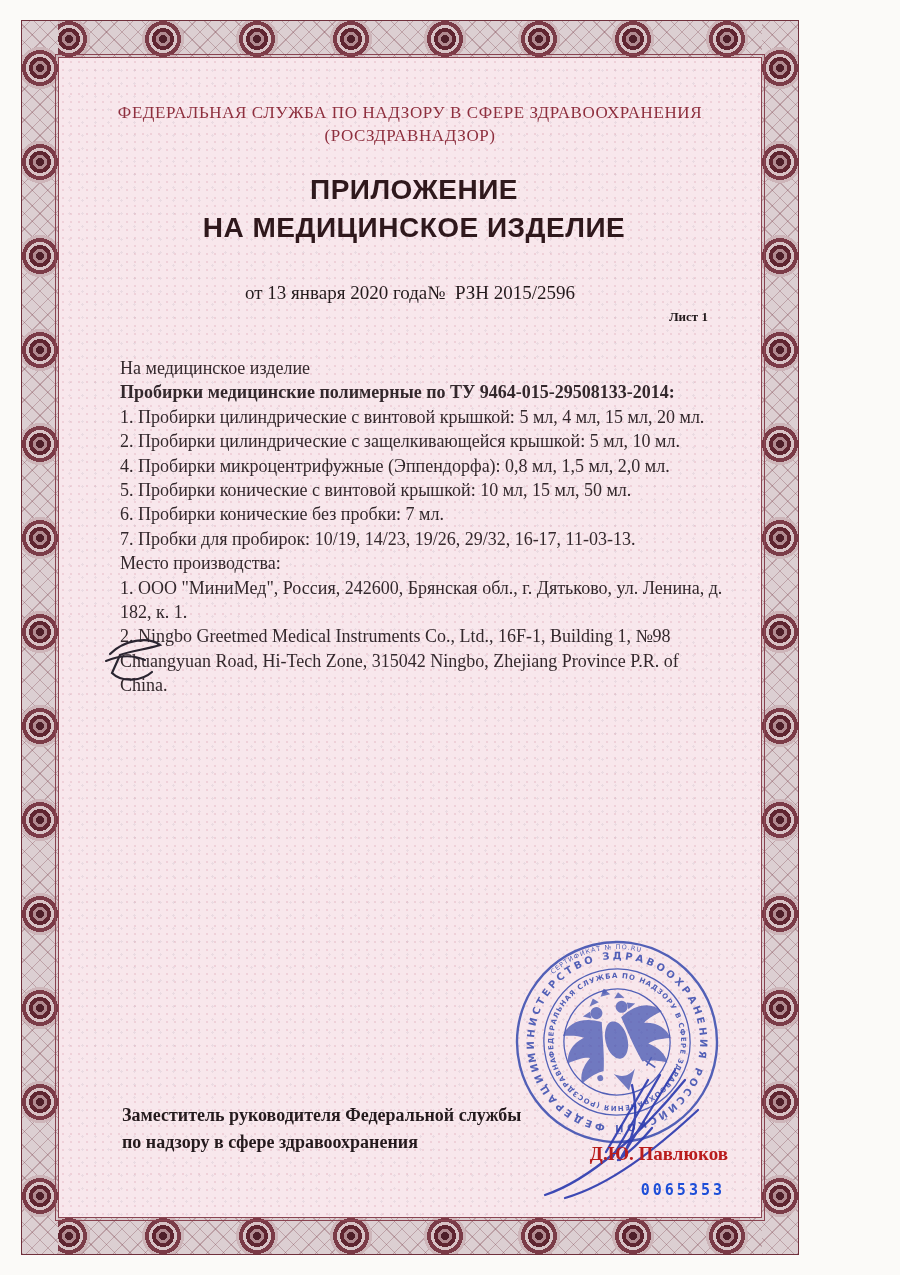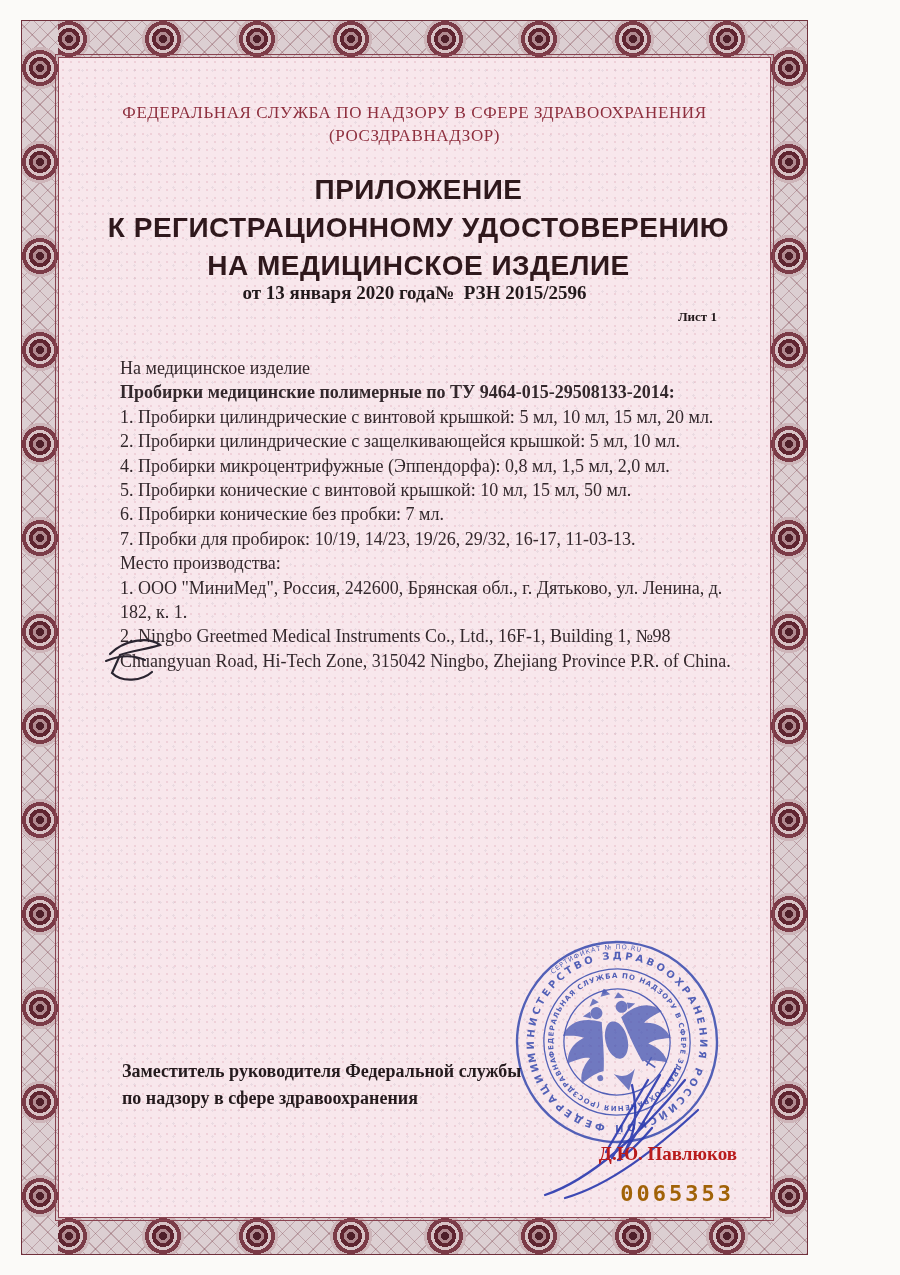--- a/index.html
+++ b/index.html
@@ -1,17 +1,17 @@
 <!DOCTYPE html>
 <html><head>
 <meta charset="utf-8">
 <style>
   html,body{margin:0;padding:0;background:#fbfaf8;}
   .page{position:relative;width:820px;height:1275px;background:#fbfaf8;overflow:hidden;
-        font-family:"Liberation Serif", serif;padding-left:9px;}
+        font-family:"Liberation Serif", serif;}
   .abs{position:absolute;}
 
   
   .band{position:absolute;background-color:#dccfd2;
     background-image:
       radial-gradient(circle at 50% 50%, #4e1f29 0 4px, #b08a90 4px 7px, #5f2530 7px 11px, #d8c3c6 11px 14px, #7b3b47 14px 18px, #cdb5b9 18px 21px, rgba(0,0,0,0) 21px),
       repeating-linear-gradient(45deg, rgba(111,46,58,.28) 0 1px, rgba(0,0,0,0) 1px 11px),
       repeating-linear-gradient(-45deg, rgba(111,46,58,.28) 0 1px, rgba(0,0,0,0) 1px 11px);
   }
   .band.h{left:22px;right:22px;height:36px;background-size:94px 36px,auto,auto;}
@@ -32,33 +32,33 @@
     outline:1px solid #8a4350;
     outline-offset:2px;}
 
   
   .agency{left:60px;right:60px;top:101px;text-align:center;color:#8e2f3e;
     font-size:17px;letter-spacing:.6px;line-height:23px;}
   .title{left:68px;right:60px;top:171px;text-align:center;color:#2f181c;
     font-family:"Liberation Sans", sans-serif;font-weight:bold;
     font-size:28px;line-height:38px;letter-spacing:.5px;}
   .meta-row{left:0;right:0;top:282px;display:flex;justify-content:center;
-    font-weight:bold;font-size:19px;color:#231a1c;}
+    font-weight:normal;font-size:19px;color:#231a1c;}
   .meta-row span{white-space:pre;}
   .sheet{top:309px;right:112px;font-weight:bold;font-size:13px;color:#231a1c;}
 
   .body-text{left:120px;right:92px;top:356px;font-size:18px;line-height:24.4px;color:#332densed;
     color:#33282c;}
   .body-text p{margin:0;}
   .body-text .bold{font-weight:bold;}
 
-  .sig-block{left:122px;top:1058px;font-weight:bold;font-size:18px;line-height:27px;color:#241a1d;}
+  .sig-block{left:122px;top:1102px;font-weight:bold;font-size:18px;line-height:27px;color:#241a1d;}
   .sig-name{top:1143px;right:92px;font-weight:bold;font-size:19px;color:#b91c1c;}
   .serial{top:1181px;right:95px;font-family:"DejaVu Sans Mono", monospace;font-weight:bold;
-    font-size:22px;letter-spacing:3px;color:#a16207;}
+    font-size:15px;letter-spacing:3px;color:#1d4ed8;}
 
   
   .stamp{left:502px;top:927px;width:230px;height:230px;transform:rotate(-14deg);opacity:.88;}
   .stamp text{fill:#3c4eb0;}
   .sig-ink{left:470px;top:1040px;width:280px;height:170px;}
   .zmark{left:102px;top:630px;width:80px;height:64px;}
 </style>
 </head>
 <body>
 
@@ -71,35 +71,34 @@
   <div class="band v right"></div>
   <div class="abs inner"></div>
 
   <div class="abs agency">
     <div>ФЕДЕРАЛЬНАЯ СЛУЖБА ПО НАДЗОРУ В СФЕРЕ ЗДРАВООХРАНЕНИЯ</div>
     <div>(РОСЗДРАВНАДЗОР)</div>
   </div>
 
   <div class="abs title">
     <div>ПРИЛОЖЕНИЕ</div>
-    <div>К РЕГИСТРАЦИОННОМУ УДОСТОВЕРЕНИЮ</div>
     <div>НА МЕДИЦИНСКОЕ ИЗДЕЛИЕ</div>
   </div>
 
   <div class="abs meta-row">
     <span>от 13 января 2020 года</span>
     <span>№  РЗН 2015/2596</span>
   </div>
 
   <div class="abs sheet">Лист 1</div>
 
   <div class="abs body-text">
     <p>На медицинское изделие</p>
     <p class="bold">Пробирки медицинские полимерные по ТУ 9464-015-29508133-2014:</p>
-    <p>1. Пробирки цилиндрические с винтовой крышкой: 5 мл, 10 мл, 15 мл, 20 мл.</p>
+    <p>1. Пробирки цилиндрические с винтовой крышкой: 5 мл, 4 мл, 15 мл, 20 мл.</p>
     <p>2. Пробирки цилиндрические с защелкивающейся крышкой: 5 мл, 10 мл.</p>
     <p>4. Пробирки микроцентрифужные (Эппендорфа): 0,8 мл, 1,5 мл, 2,0 мл.</p>
     <p>5. Пробирки конические с винтовой крышкой: 10 мл, 15 мл, 50 мл.</p>
     <p>6. Пробирки конические без пробки: 7 мл.</p>
     <p>7. Пробки для пробирок: 10/19, 14/23, 19/26, 29/32, 16-17, 11-03-13.</p>
     <p>Место производства:</p>
     <p>1. ООО "МиниМед", Россия, 242600, Брянская обл., г. Дятьково, ул. Ленина, д. 182, к. 1.</p>
     <p>2. Ningbo Greetmed Medical Instruments Co., Ltd., 16F-1, Building 1, №98 Chuangyuan Road, Hi-Tech Zone, 315042 Ningbo, Zhejiang Province P.R. of China.</p>
   </div>
 

